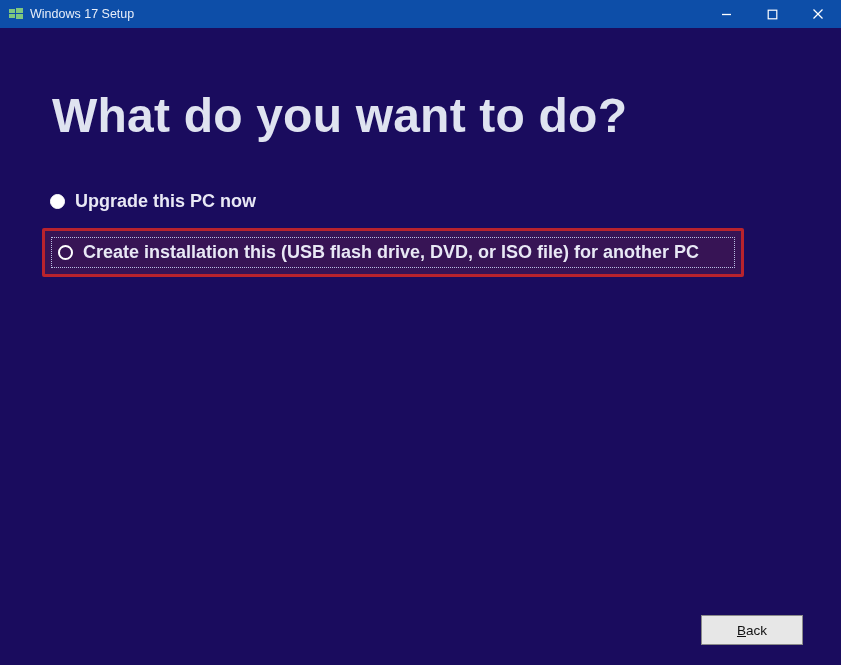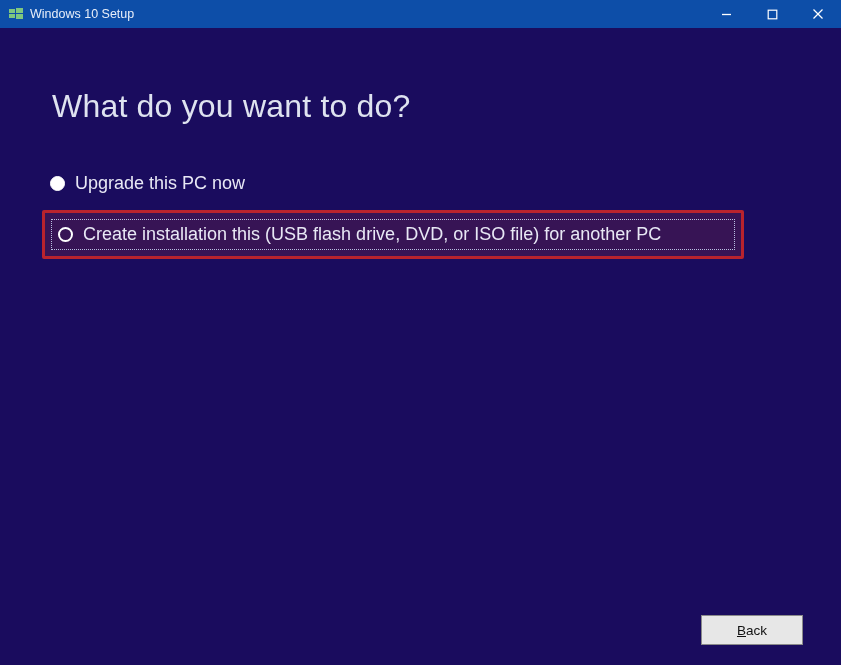--- a/index.html
+++ b/index.html
@@ -43,22 +43,22 @@
     }
     .titlebar-btn svg { stroke: #fff; }
     .window-body {
       position: absolute;
       top: 28px; left: 0; right: 0; bottom: 0;
       background: #1a0c5e;
     }
     .heading {
       margin: 60px 0 0 52px;
       color: #dfe3f0;
-      font-size: 32px;
-      font-weight: 400;
+      font-size: 48px;
+      font-weight: 700;
       letter-spacing: 0.2px;
     }
     .options {
       margin: 42px 0 0 42px;
     }
     .option-row {
       display: flex;
       align-items: center;
       padding: 6px 8px;
       margin-bottom: 10px;
@@ -71,21 +71,21 @@
       flex: 0 0 auto;
       position: relative;
       background: transparent;
     }
     .radio.filled {
       background: #fff;
     }
     .option-label {
       color: #e8e8f5;
       font-size: 18px;
-      font-weight: 400;
+      font-weight: 700;
     }
     .highlight-box {
       border: 3px solid #b9232d;
       background: rgba(142, 45, 60, 0.25);
       border-radius: 2px;
       padding: 6px;
       margin: 0 0 0 0;
       max-width: 702px;
     }
     .highlight-box .option-row {
@@ -122,21 +122,21 @@
 
 <div class="titlebar">
   <span class="titlebar-icon">
     <svg width="14" height="14" viewBox="0 0 14 14">
       <rect x="0" y="2" width="6" height="4" fill="#7fc77f"></rect>
       <rect x="7" y="1" width="7" height="5" fill="#7fc77f"></rect>
       <rect x="0" y="7" width="6" height="4" fill="#7fc77f"></rect>
       <rect x="7" y="7" width="7" height="5" fill="#7fc77f"></rect>
     </svg>
   </span>
-  <span class="titlebar-title">Windows 10 Setup</span>
+  <span class="titlebar-title">Windows 17 Setup</span>
   <div class="titlebar-controls">
     <div class="titlebar-btn">
       <svg width="11" height="11" viewBox="0 0 11 11">
           <line x1="1" y1="5.5" x2="10" y2="5.5" stroke-width="1.3"></line>
         </svg>
     </div>
     <div class="titlebar-btn">
       <svg width="11" height="11" viewBox="0 0 11 11">
           <rect x="1.2" y="1.2" width="8.6" height="8.6" fill="none" stroke-width="1.2"></rect>
         </svg>

